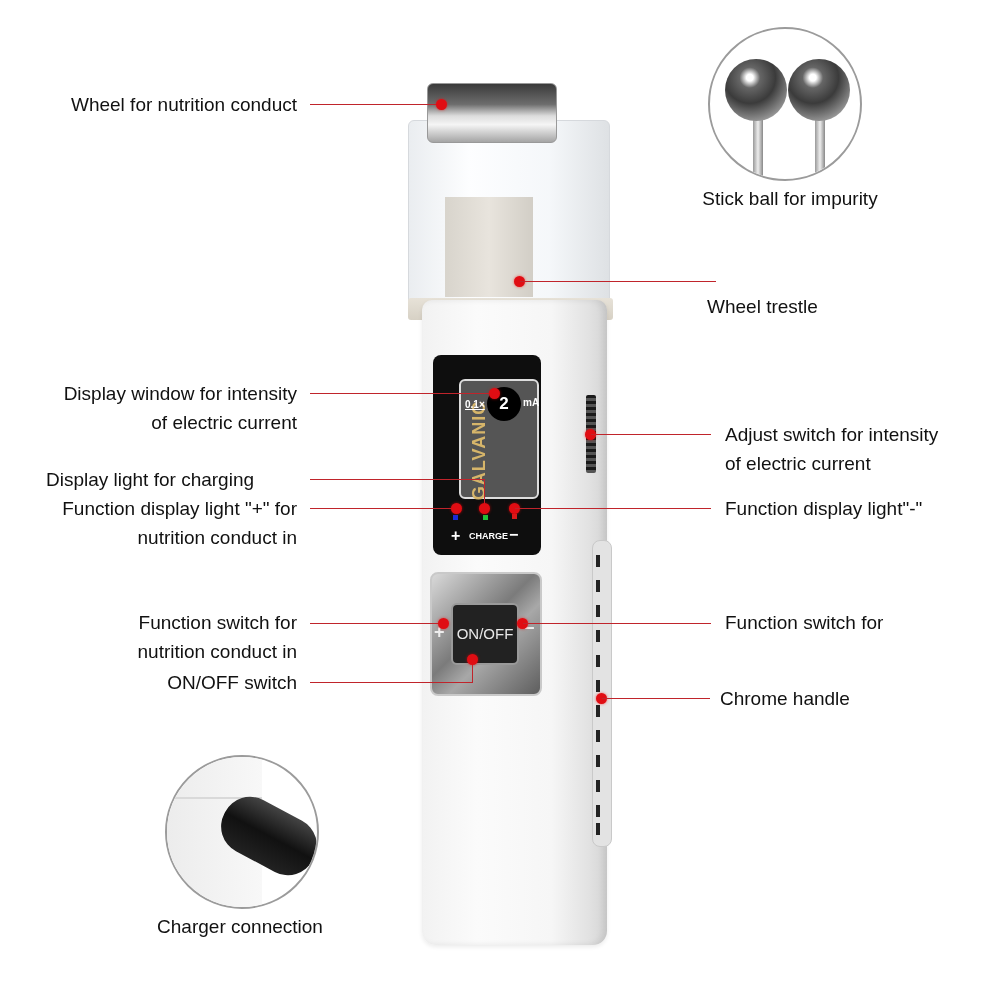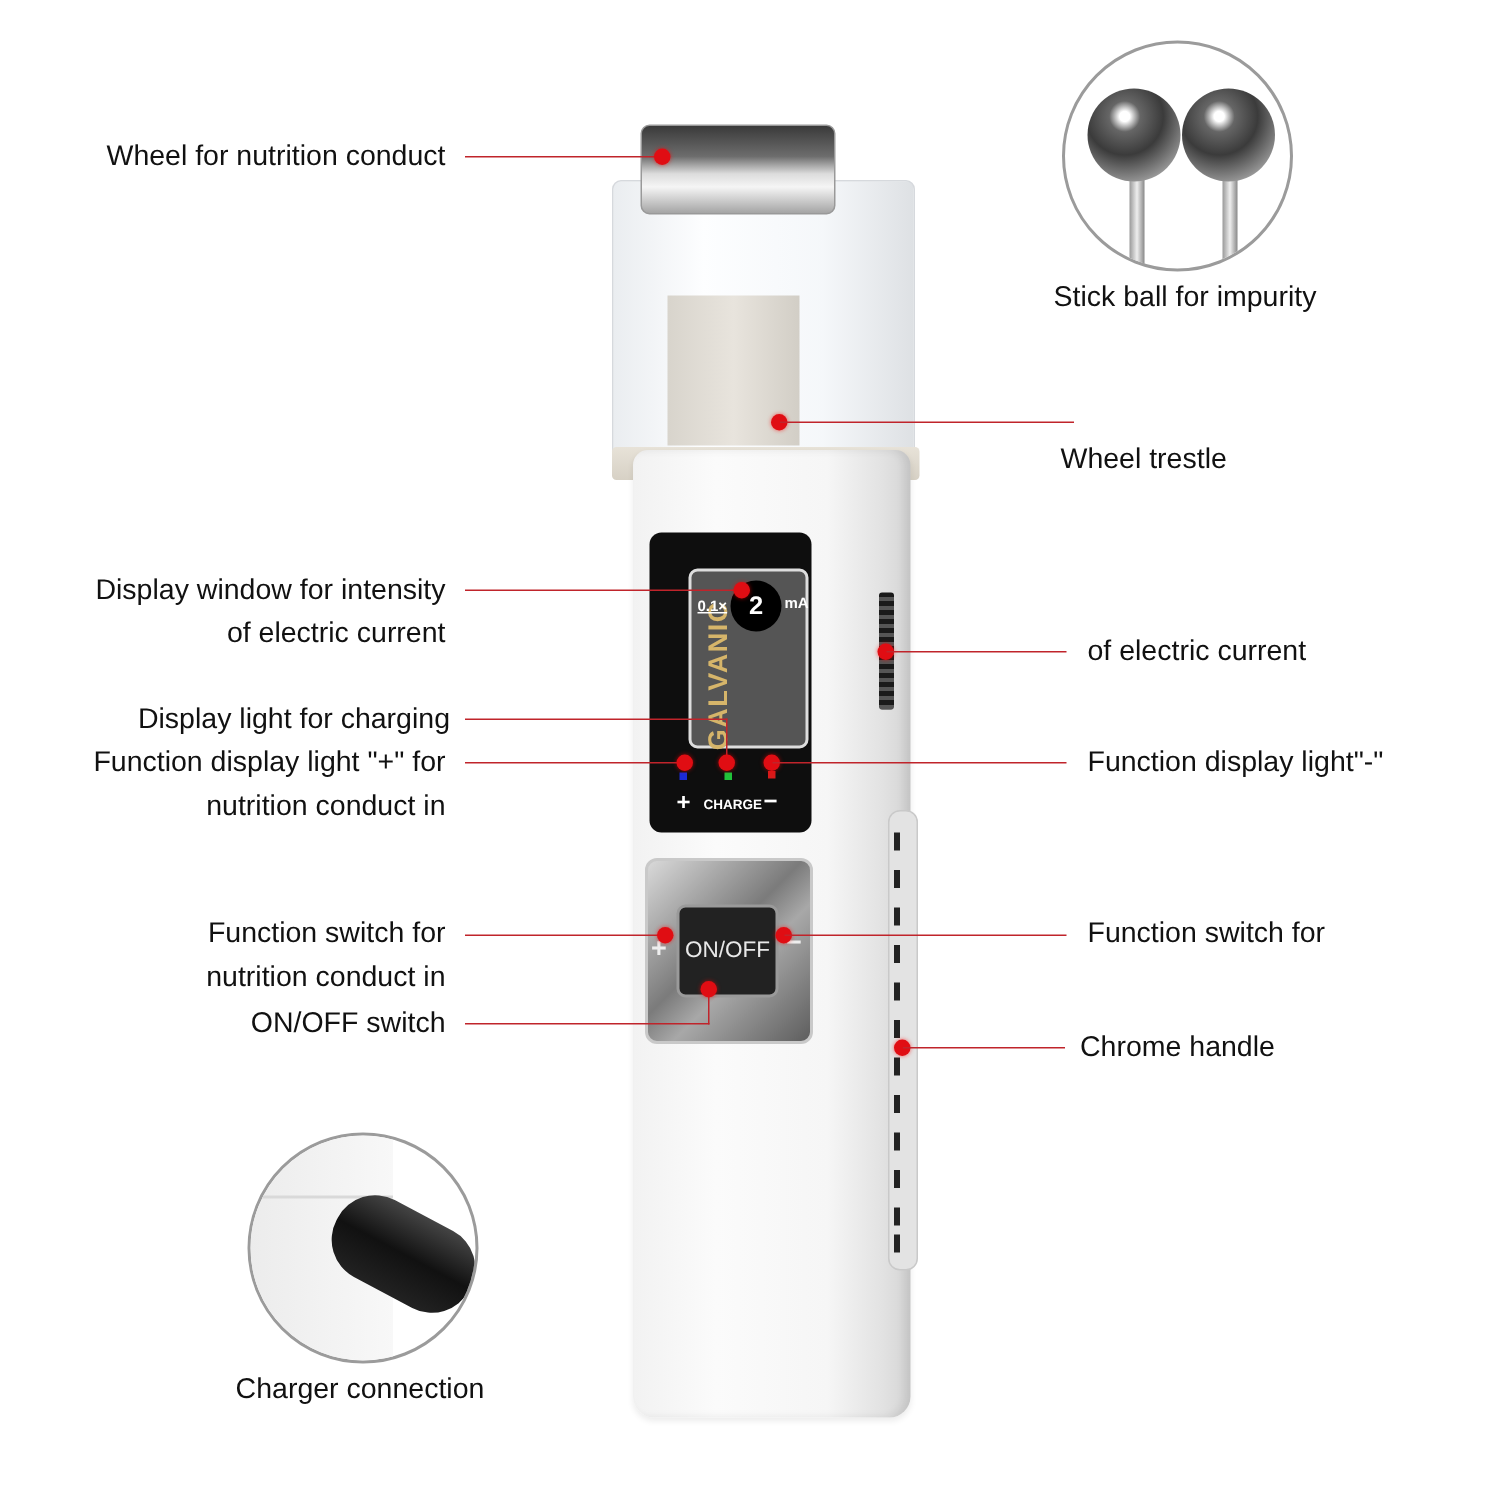--- a/index.html
+++ b/index.html
@@ -111,21 +111,21 @@
 <div class="lead" style="left:310px;top:104px;width:132px;"></div>
 <div class="dot" style="left:436px;top:99px;"></div>
 
 <div class="label r" style="left:0;top:379px;width:297px;">
   <div>Display window for intensity</div>
     <div>of electric current</div>
 </div>
 <div class="lead" style="left:310px;top:393px;width:185px;"></div>
 <div class="dot" style="left:489px;top:388px;"></div>
 
-<div class="label r" style="left:0;top:465px;width:300px;">Display light for charging</div>
+<div class="label r" style="left:0;top:465px;width:300px;text-align:center;">Display light for charging</div>
 <div class="lead" style="left:310px;top:479px;width:175px;"></div>
 <div class="vlead" style="left:484px;top:479px;height:28px;"></div>
 <div class="dot" style="left:479px;top:503px;"></div>
 
 <div class="label r" style="left:0;top:494px;width:297px;">
   <div>Function display light "+" for</div>
     <div>nutrition conduct in</div>
 </div>
 <div class="lead" style="left:310px;top:508px;width:145px;"></div>
 <div class="dot" style="left:451px;top:503px;"></div>
@@ -142,20 +142,21 @@
 <div class="vlead" style="left:472px;top:660px;height:23px;"></div>
 <div class="dot" style="left:467px;top:654px;"></div>
 
 <div class="dot" style="left:514px;top:276px;"></div>
 <div class="lead" style="left:520px;top:281px;width:196px;"></div>
 <div class="label" style="left:707px;top:267px;margin-top:25px;">Wheel trestle</div>
 
 <div class="dot" style="left:585px;top:429px;"></div>
 <div class="lead" style="left:591px;top:434px;width:120px;"></div>
 <div class="label" style="left:725px;top:420px;">
+  <div>Adjust switch for intensity</div>
     <div>of electric current</div>
 </div>
 
 <div class="dot" style="left:509px;top:503px;"></div>
 <div class="lead" style="left:515px;top:508px;width:196px;"></div>
 <div class="label" style="left:725px;top:494px;">
   <div>Function display light"-"</div>
 </div>
 
 <div class="dot" style="left:517px;top:618px;"></div>

